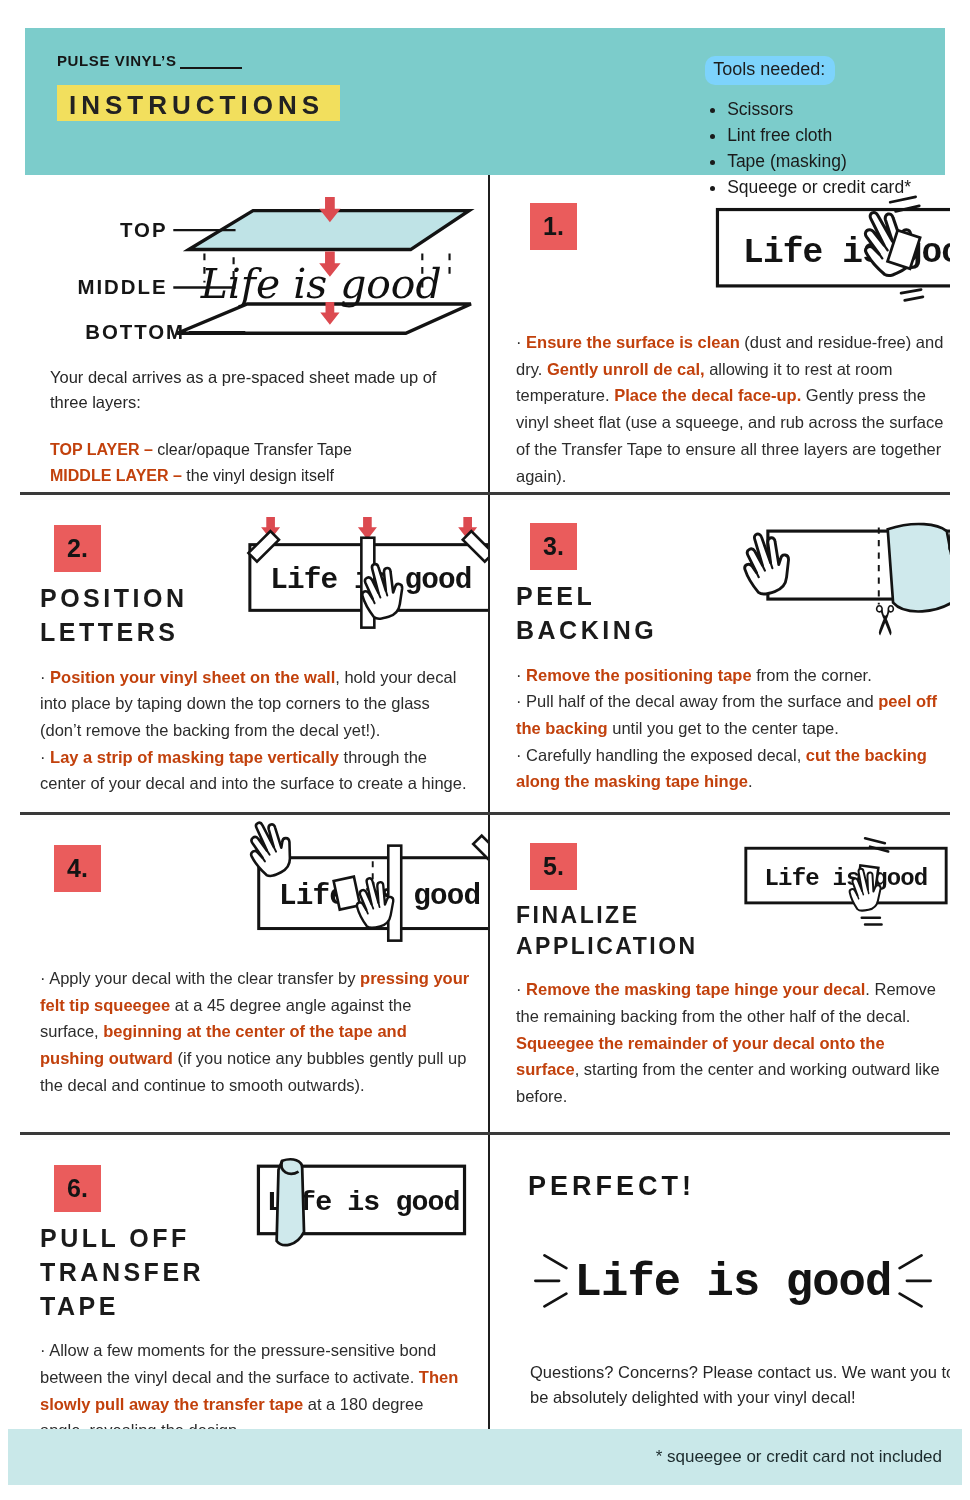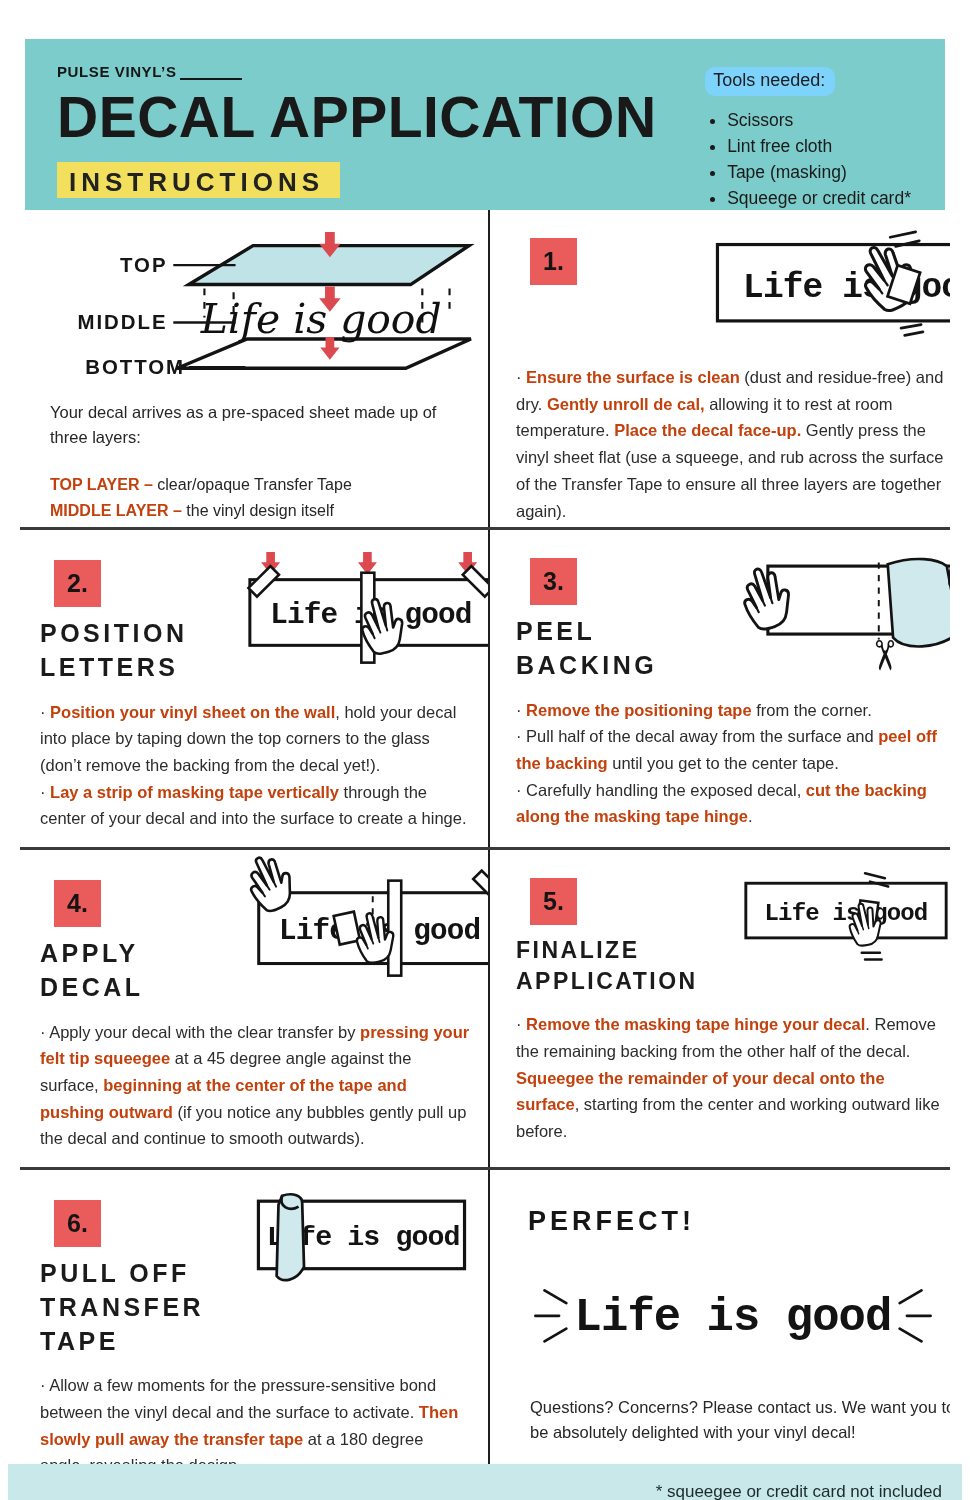--- a/index.html
+++ b/index.html
@@ -1,21 +1,21 @@
 <!DOCTYPE html>
 <html><head>
 <meta charset="utf-8">
 <style>
   * { margin:0; padding:0; box-sizing:border-box; }
   html,body { background:#fff; }
   body { width:970px; height:1500px; font-family:"Liberation Sans", sans-serif; color:#262626; overflow:hidden; }
   svg { overflow:visible; display:block; }
 
   
-  .header { margin:39px 25px 0 25px; height:171px; background:#7ccccb; padding:24px 30px 0 32px;
+  .header { margin:28px 25px 0 25px; height:147px; background:#7ccccb; padding:24px 30px 0 32px;
             display:flex; justify-content:space-between; }
   .brand-row { display:flex; align-items:flex-end; font-size:15px; font-weight:bold; letter-spacing:.6px; color:#161616; }
   .brand-underline { display:inline-block; width:62px; border-bottom:2px solid #161616; margin-left:3px; height:14px; }
   .page-title { margin-top:9px; font-size:57px; font-weight:bold; letter-spacing:.5px; line-height:1; color:#191919; }
   .subtitle { display:inline-block; margin-top:16px; background:#f2df5d; padding:5px 16px 0 12px;
               font-size:26px; letter-spacing:5px; font-weight:700; color:#222; }
   .tools { margin-top:4px; margin-right:4px; }
   .tools-label { display:inline-block; background:#7dd3fc; padding:3px 10px 5px 8px; font-size:18px; color:#1d1d1d;border-radius:10px; }
   .tools-list { margin-top:12px; margin-left:22px; font-size:17.5px; line-height:1.48; color:#1a1a1a; }
 
@@ -81,21 +81,20 @@
     </g>
   </defs>
 </svg>
 
 <div class="header">
   <div>
     <div class="brand-row">
       <span>PULSE VINYL’S</span>
       <span class="brand-underline"></span>
     </div>
-    <div class="page-title">DECAL APPLICATION</div>
     <div class="subtitle">INSTRUCTIONS</div>
   </div>
   <div class="tools">
     <span class="tools-label">Tools needed:</span>
     <ul class="tools-list">
       <li>Scissors</li>
       <li>Lint free cloth</li>
       <li>Tape (masking)</li>
       <li>Squeege or credit card*</li>
     </ul>
@@ -205,21 +204,20 @@
     </div>
   </div>
 
   <div class="row r3">
     <div class="cell left">
       <div class="step-head">
         <div class="step-left">
           <div class="badge">
               <span>4.</span>
             </div>
-          <div class="step-title">APPLY DECAL</div>
         </div>
         <div class="step-art">
           <svg viewBox="0 0 312 132" width="270" height="114">
             <rect class="box" x="26" y="24" width="280" height="82"></rect>
             <use href="#tape" transform="translate(292,16) rotate(45)"></use>
             <text class="decal" x="166" y="78" text-anchor="middle" font-size="34">Life is good</text>
             <path class="dash" d="M158,28 V102"></path>
             <rect x="176" y="10" width="15" height="110" fill="#fff" stroke="#131313" stroke-width="3"></rect>
             <rect x="116" y="48" width="24" height="34" fill="#fff" stroke="#131313" stroke-width="3" transform="rotate(-12 128 65)"></rect>
             <use href="#hand" transform="translate(128,50) rotate(-14) scale(0.68)"></use>

